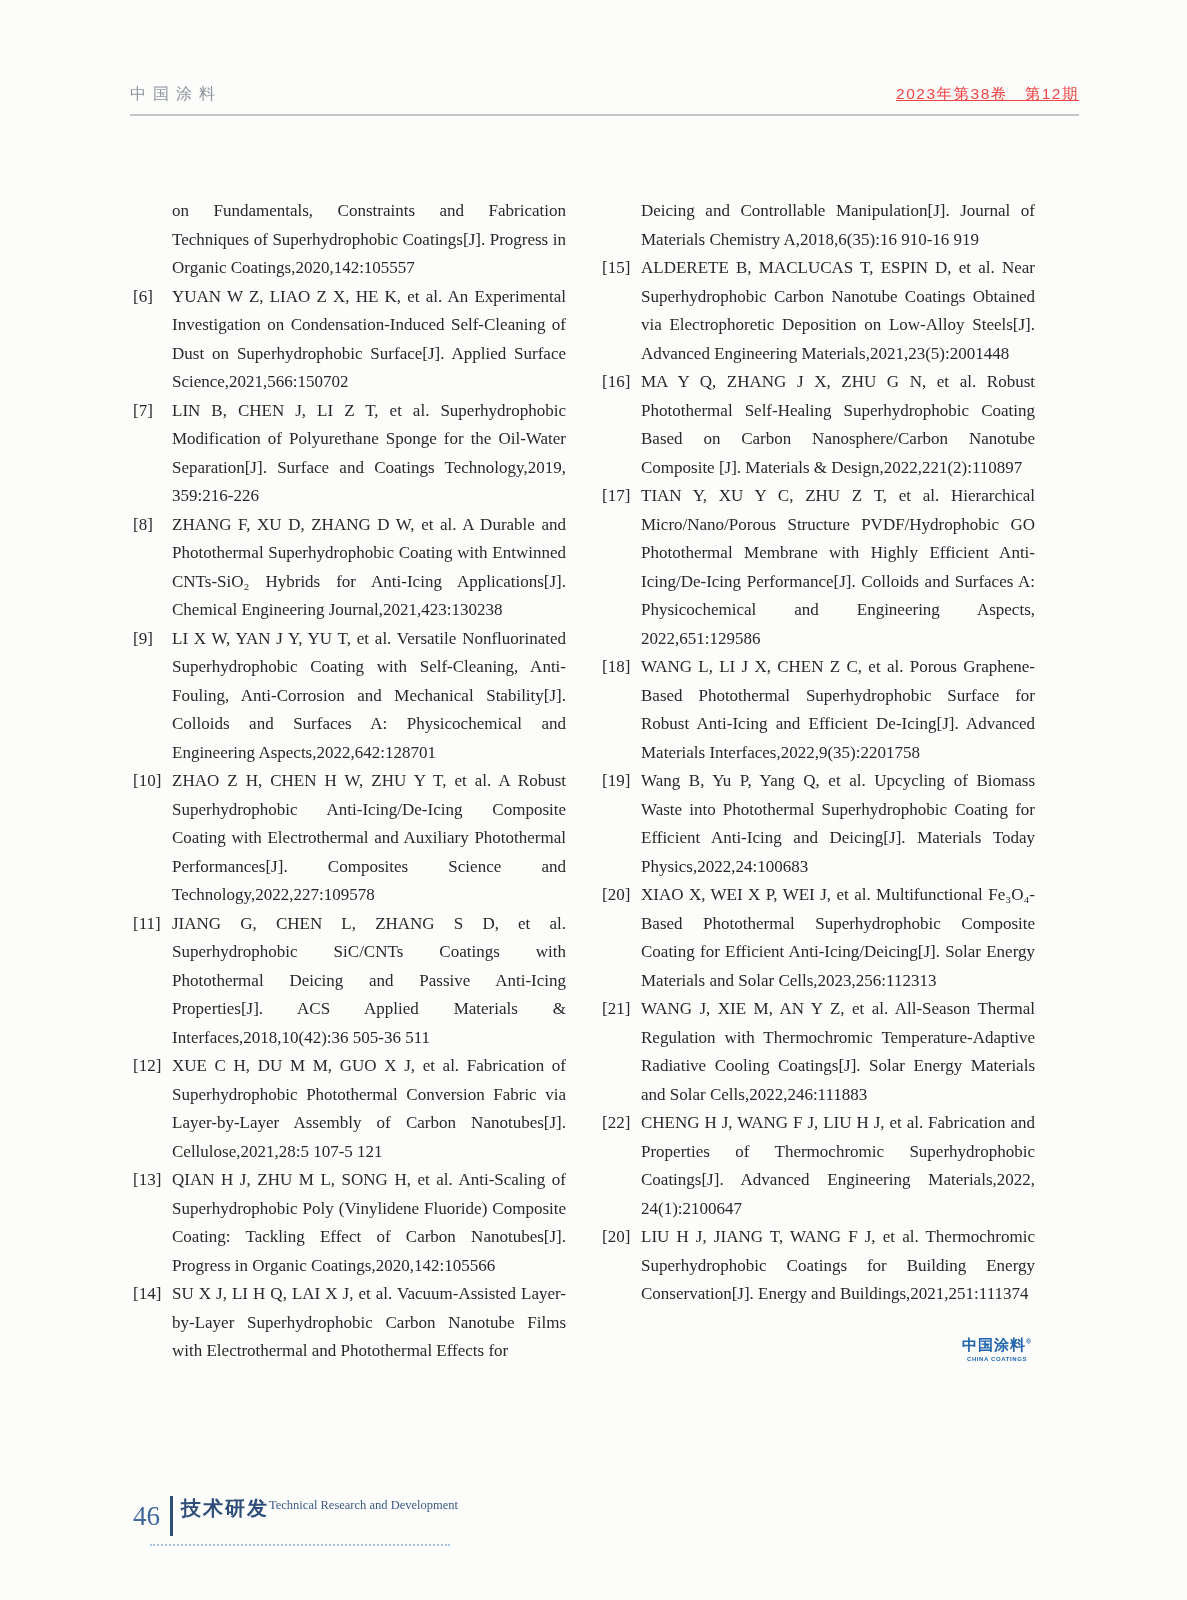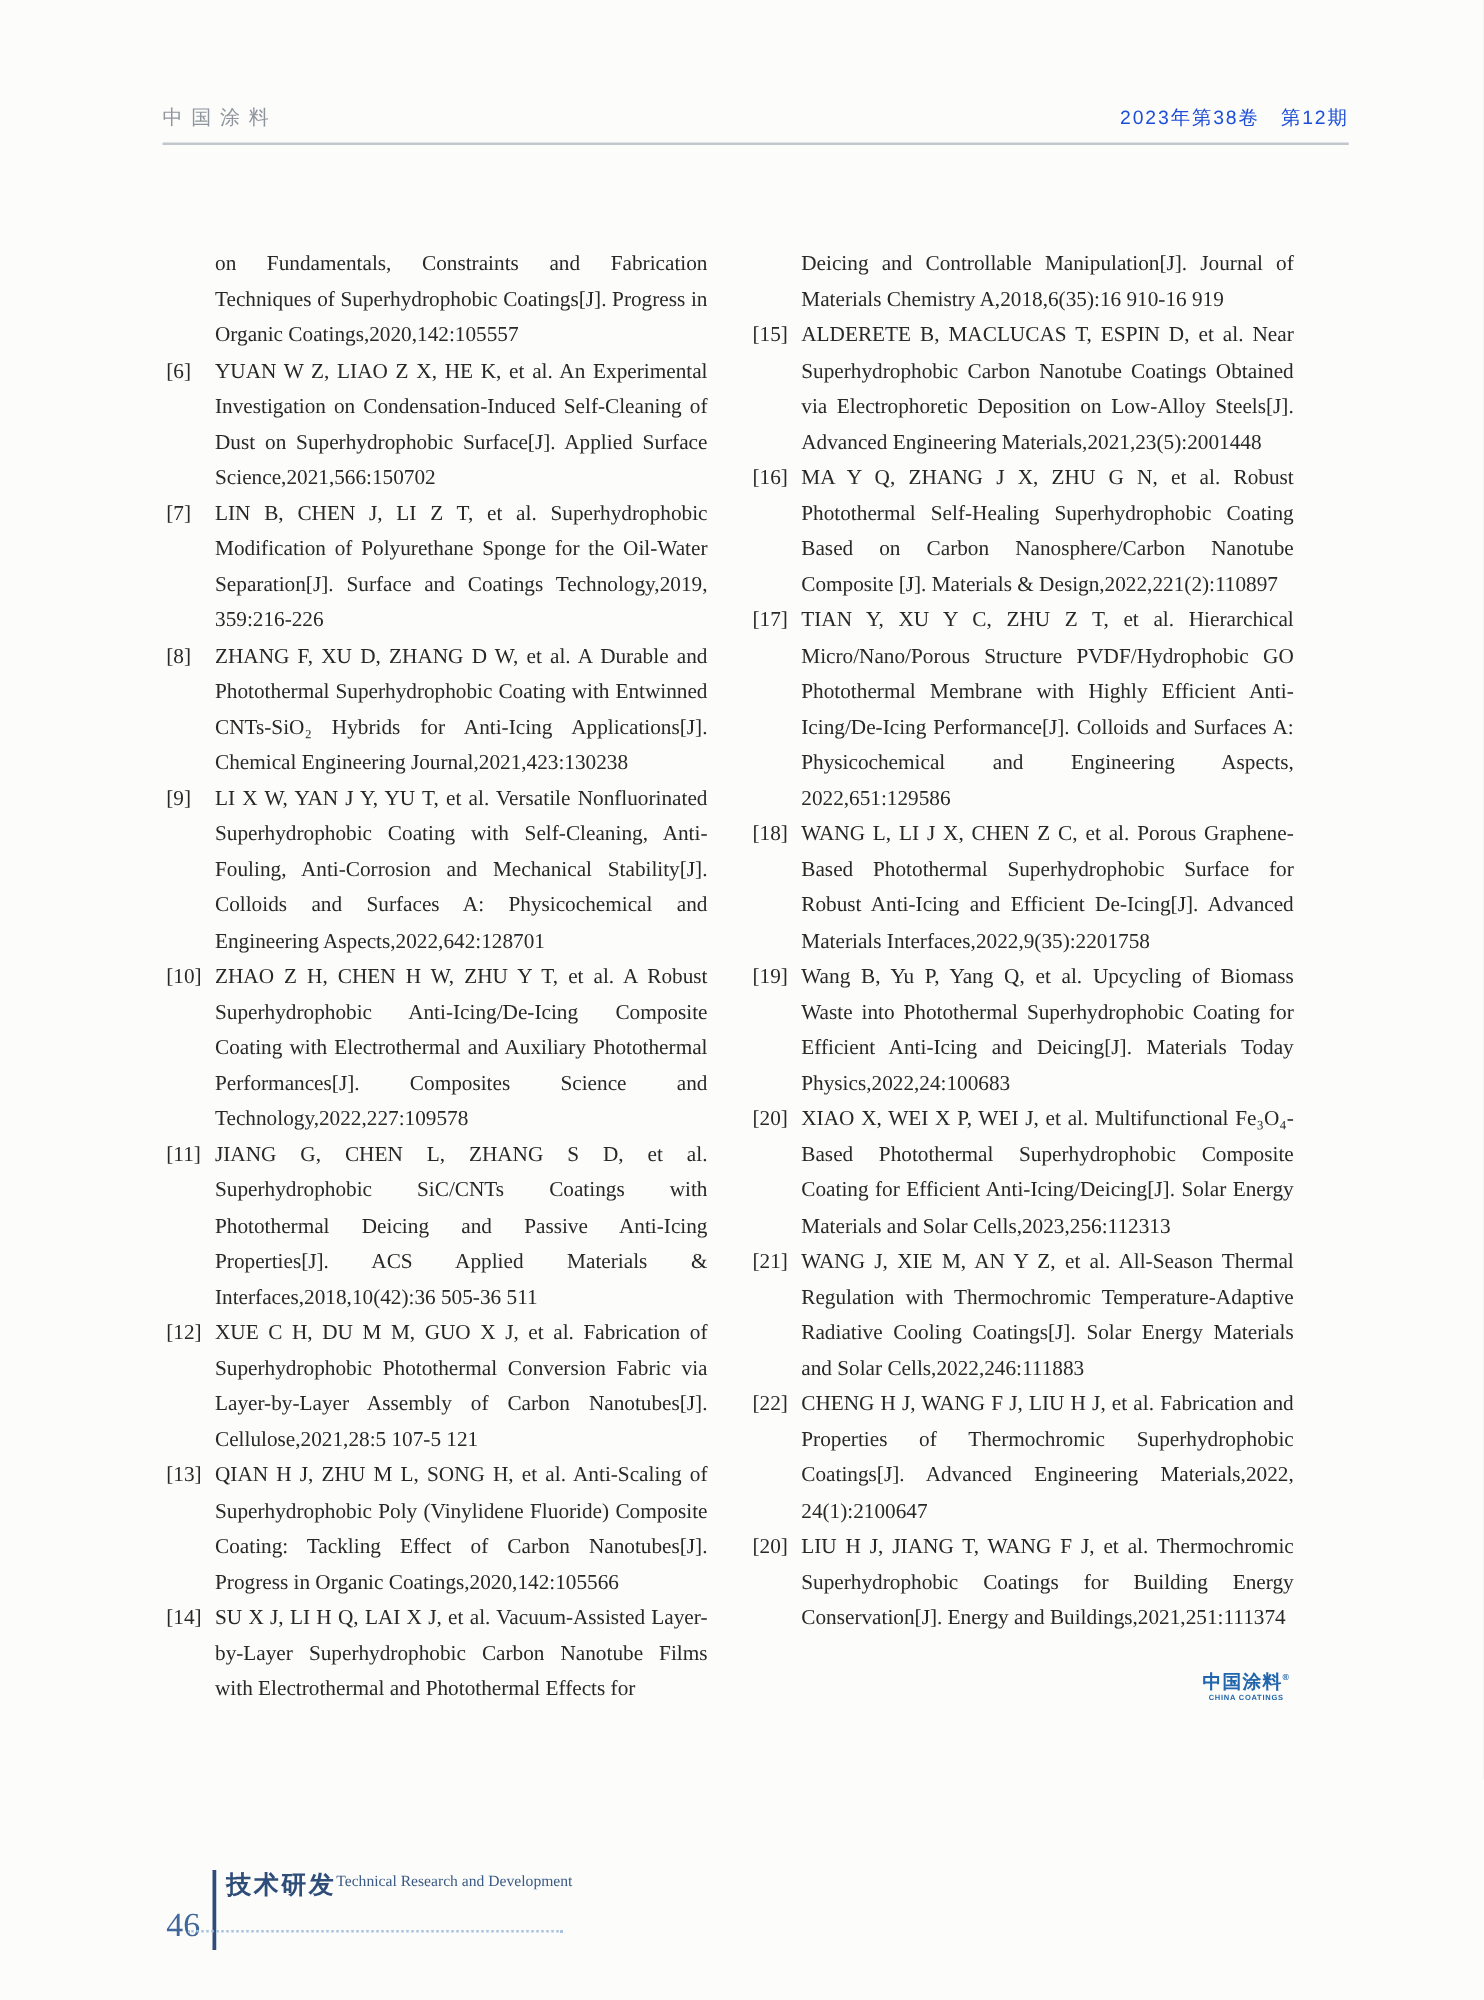--- a/index.html
+++ b/index.html
@@ -20,21 +20,21 @@
     padding-bottom:9px;
     border-bottom:2px solid #c2c7cd;
     color:#8e959e;
   }
   .journal-name {
     font-family:"Liberation Sans","DejaVu Sans",sans-serif;
     font-size:16px; letter-spacing:7px; color:#8e959e;
   }
   .issue-info {
     font-family:"Liberation Sans","DejaVu Sans",sans-serif;
-    font-size:15.5px; letter-spacing:1.5px; color:#1d4ed8;
+    font-size:15.5px; letter-spacing:1.5px; color:#ef4444;text-decoration:underline;
   }
 
   
   .content {
     position:absolute; left:133px; top:197px;
     display:flex; gap:36px;
   }
   .col { width:433px; }
   .ref-item {
     position:relative;
@@ -55,21 +55,21 @@
   .logo-mark { font-size:7px; vertical-align:super; }
   .logo-en { font-size:6px; letter-spacing:0.6px; font-weight:bold; margin-top:1px; white-space:nowrap; }
 
   
   .footer {
     position:absolute; left:133px; top:1496px;
     display:flex; align-items:stretch;
   }
   .page-num {
     font-size:27px; color:#40679b;
-    align-self:flex-end; padding-right:10px; line-height:40px;margin-top:24px;
+    align-self:flex-end; padding-right:10px; line-height:40px;
   }
   .footer-bar { width:3px; background:#2e4d78; margin-right:8px; }
   .footer-sec { display:flex; flex-direction:row; justify-content:flex-start; }
   .sec-zh {
     font-family:"Liberation Sans","DejaVu Sans",sans-serif;
     font-weight:bold; font-size:20px; color:#2e4d78; letter-spacing:2px;
     line-height:24px;
   }
   .sec-en { font-size:12.5px; color:#3a5a85; line-height:18px;text-align:center; }
   .footer-line {

